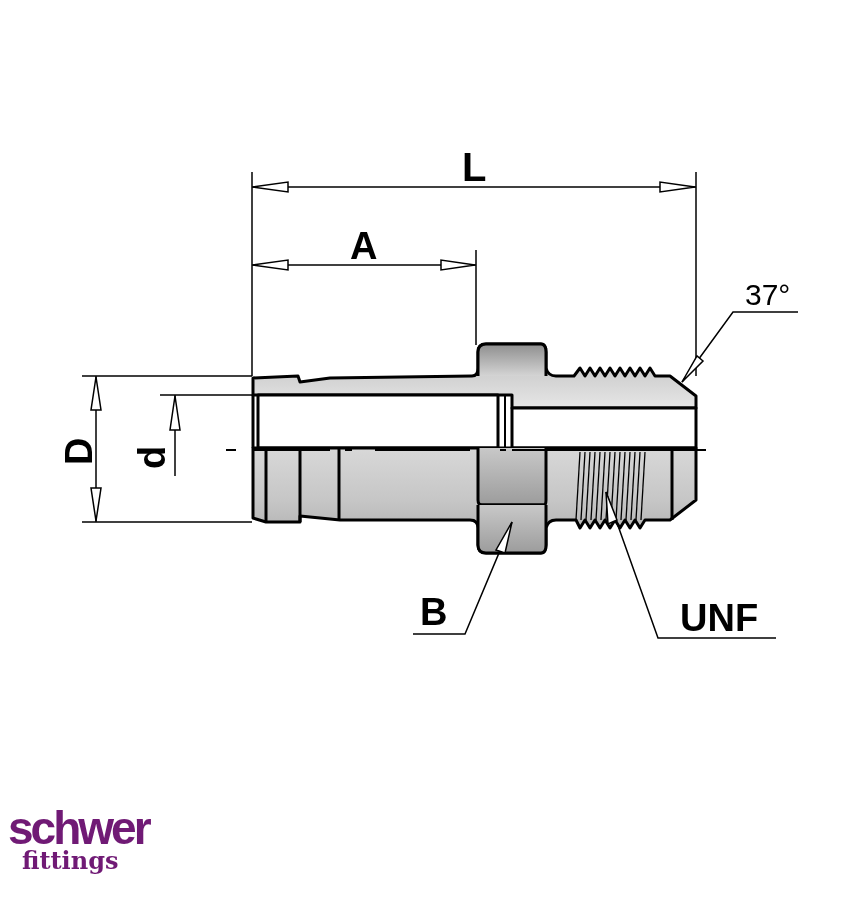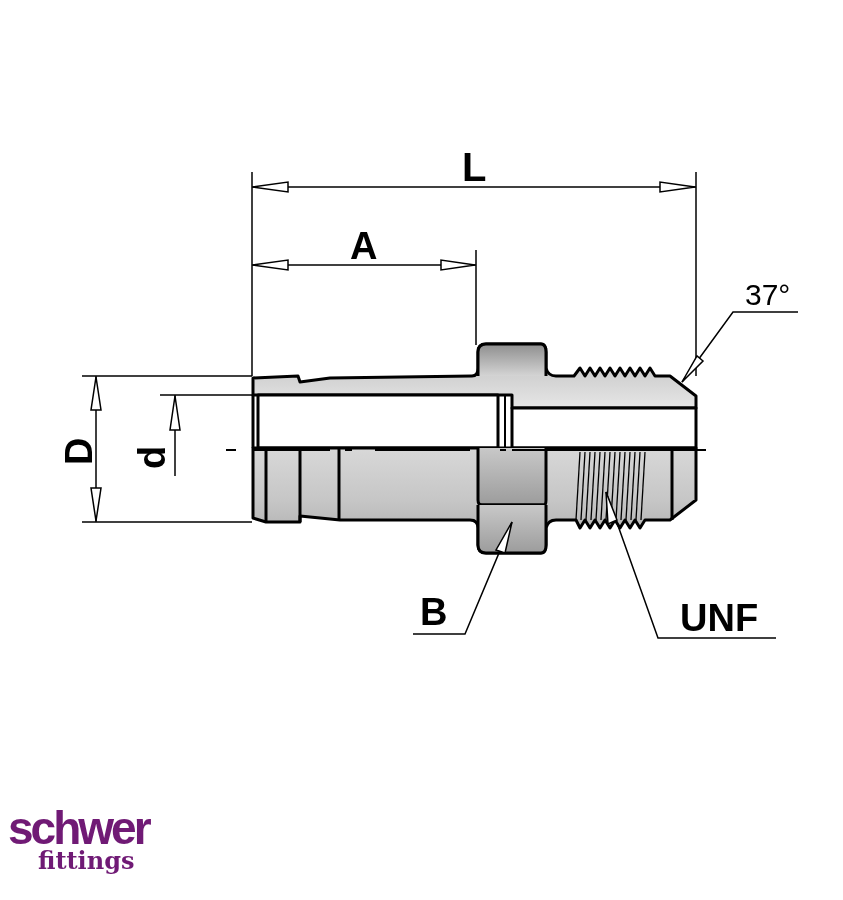--- a/index.html
+++ b/index.html
@@ -4,21 +4,21 @@
 <style>
   html, body { margin: 0; padding: 0; background: #ffffff; }
   body { width: 843px; height: 900px; position: relative; overflow: hidden;
          font-family: "Liberation Sans", sans-serif; }
   #drawing { position: absolute; left: 0; top: 0; width: 843px; height: 900px; }
   .dim-label { font-family: "Liberation Sans", sans-serif; font-weight: bold; fill: #000; }
   .logo { position: absolute; left: 8px; top: 808px; color: #701a75; }
   .logo-main { font-family: "Liberation Sans", sans-serif; font-weight: bold;
                font-size: 46px; letter-spacing: -3px; line-height: 40px; }
   .logo-sub { font-family: "DejaVu Serif", serif; font-weight: bold;
-              font-size: 24px; line-height: 26px; margin-left: 30px; letter-spacing: 0px; }
+              font-size: 24px; line-height: 26px; margin-left: 14px; letter-spacing: 0px; }
 </style>
 </head>
 <body>
 
 <svg id="drawing" viewBox="0 0 843 900" xmlns="http://www.w3.org/2000/svg">
   <defs>
     <linearGradient id="gBody" x1="0" y1="0" x2="0" y2="1">
       <stop offset="0" stop-color="#d8d8d8"></stop>
       <stop offset="0.5" stop-color="#c6c6c6"></stop>
       <stop offset="1" stop-color="#a8a8a8"></stop>

